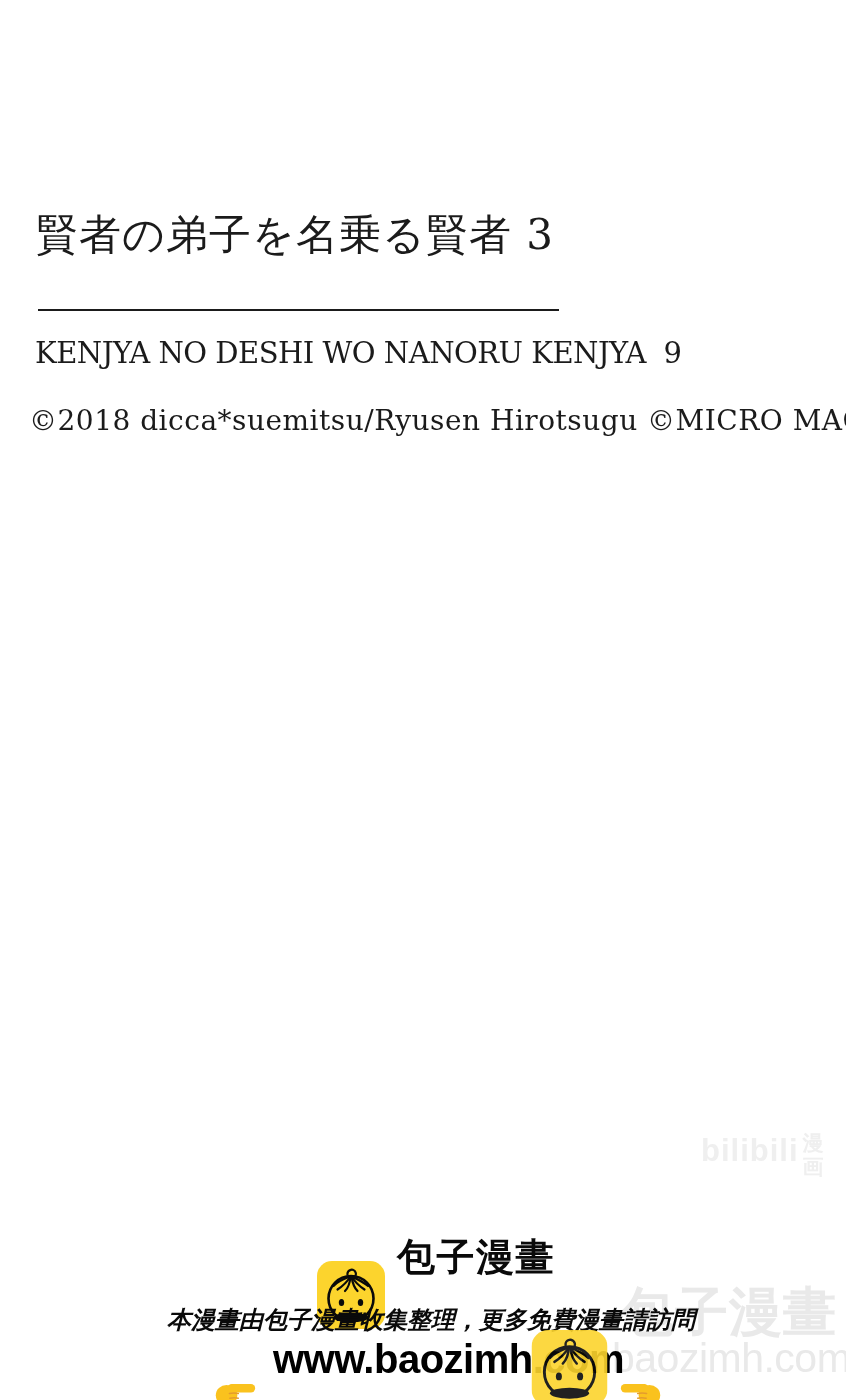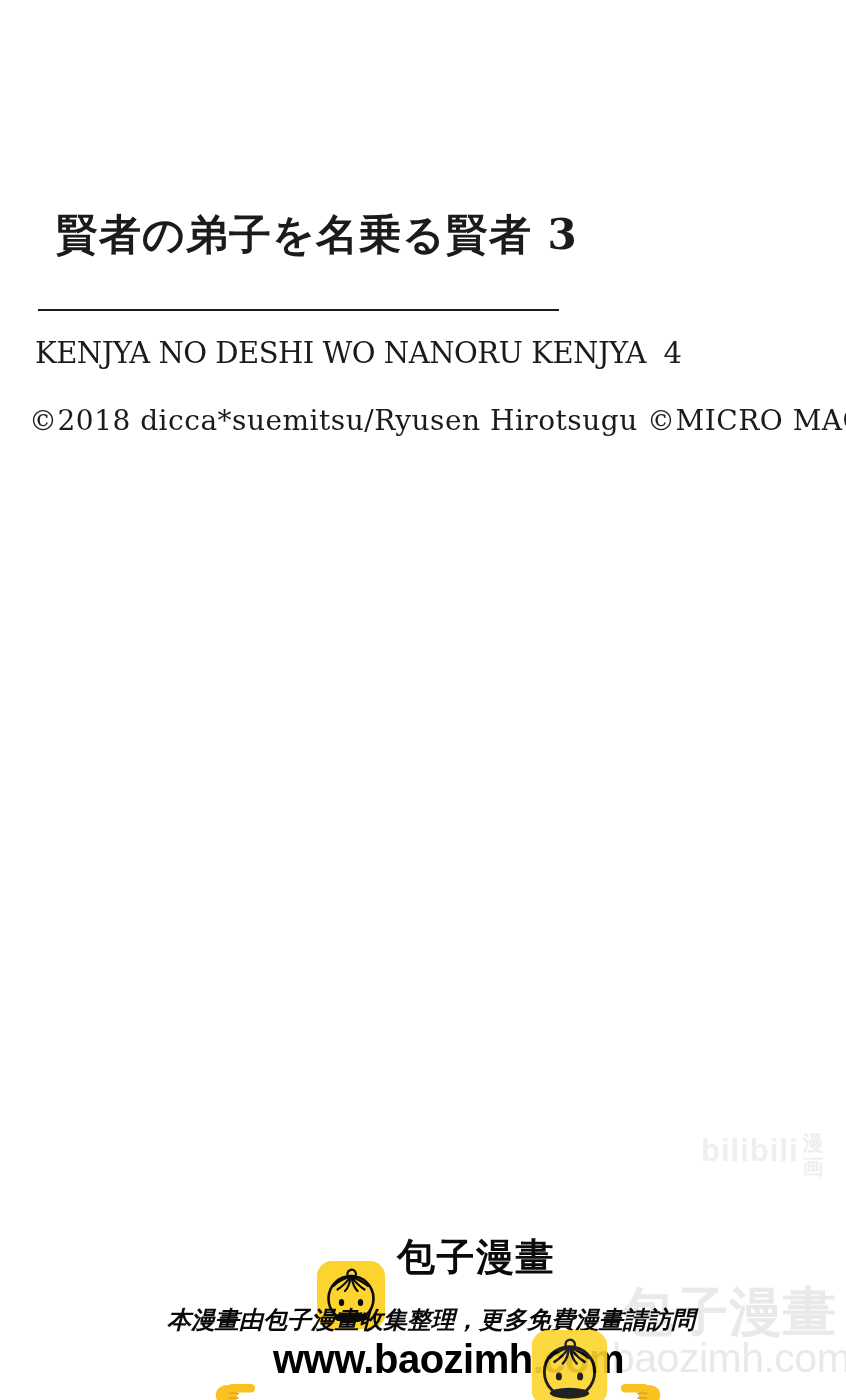--- a/index.html
+++ b/index.html
@@ -4,21 +4,21 @@
 <style>
   html,body { margin:0; padding:0; background:#fff; }
   .page {
     position:relative; width:846px; height:1400px; background:#ffffff;
     overflow:hidden; font-family:"Liberation Sans", sans-serif;
   }
   .abs { position:absolute; white-space:pre; }
 
   
   .title     { left:36px; top:214px; font-family:"DejaVu Serif","Liberation Serif",serif;
-               font-size:42px; line-height:1; letter-spacing:1px; color:var(--ink); font-weight:700;margin-left:20px; }
+               font-size:42px; line-height:1; letter-spacing:1px; color:var(--ink); font-weight:400; }
   .rule      { left:38px; top:309px; width:521px; border-top:2px solid var(--ink); }
   .romaji    { left:35px; top:338px; font-family:"DejaVu Serif","Liberation Serif",serif;
                font-size:29px; line-height:1.1; letter-spacing:-0.5px; color:var(--ink); }
   .copyright { left:29px; top:405px; font-family:"DejaVu Serif","Liberation Serif",serif;
                font-size:28px; line-height:1.15; letter-spacing:0.5px; color:var(--ink); }
 
   
   .bili-wm   { left:701px; top:1131px; display:flex; align-items:flex-start;
                color:var(--watermark-light-gray); z-index:1; }
   .bili-word { font-size:31px; font-weight:700; letter-spacing:1px; line-height:1.3; }
@@ -82,21 +82,21 @@
           <path d="M16,16.5 q5,-1 9.5,0"></path>
           <path d="M16.5,21.5 q5,-1 9,0"></path>
           <path d="M15.5,26.5 q4,-1 7.5,0"></path>
         </g>
       </symbol>
     </defs>
   </svg>
 
   <div class="abs title">賢者の弟子を名乗る賢者 3</div>
   <div class="abs rule"></div>
-  <div class="abs romaji">KENJYA NO DESHI WO NANORU KENJYA  4</div>
+  <div class="abs romaji">KENJYA NO DESHI WO NANORU KENJYA  9</div>
   <div class="abs copyright">©2018 dicca*suemitsu/Ryusen Hirotsugu ©MICRO MAGAZINE</div>
 
   <div class="abs bili-wm">
     <span class="bili-word">bilibili</span>
     <span class="bili-col">
       <span>漫</span>
       <span>画</span>
     </span>
   </div>
 

